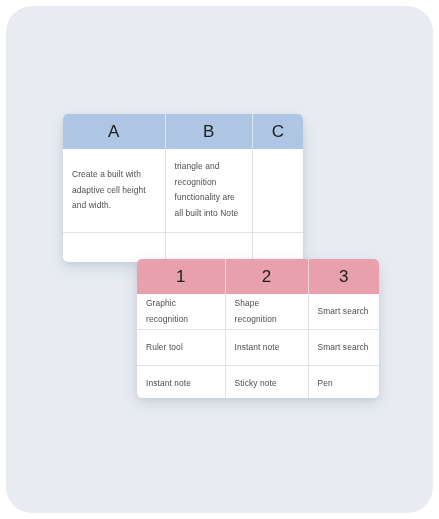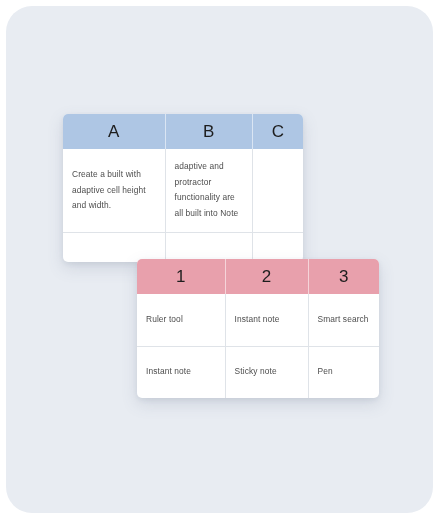--- a/index.html
+++ b/index.html
@@ -130,21 +130,21 @@
       <thead>
         <tr>
           <th>A</th>
           <th>B</th>
           <th>C</th>
         </tr>
       </thead>
       <tbody>
         <tr class="r-para">
           <td>Create a built with adaptive cell height and width.</td>
-          <td>adaptive and protractor functionality are all built into Note</td>
+          <td>triangle and recognition functionality are all built into Note</td>
           <td></td>
         </tr>
         <tr class="r-empty">
           <td></td>
           <td></td>
           <td></td>
         </tr>
       </tbody>
     </table>
   </div>
@@ -158,20 +158,25 @@
       </colgroup>
       <thead>
         <tr>
           <th>1</th>
           <th>2</th>
           <th>3</th>
         </tr>
       </thead>
       <tbody>
         <tr>
+          <td>Graphic recognition</td>
+          <td>Shape recognition</td>
+          <td>Smart search</td>
+        </tr>
+        <tr>
           <td>Ruler tool</td>
           <td>Instant note</td>
           <td>Smart search</td>
         </tr>
         <tr>
           <td>Instant note</td>
           <td>Sticky note</td>
           <td>Pen</td>
         </tr>
       </tbody>

